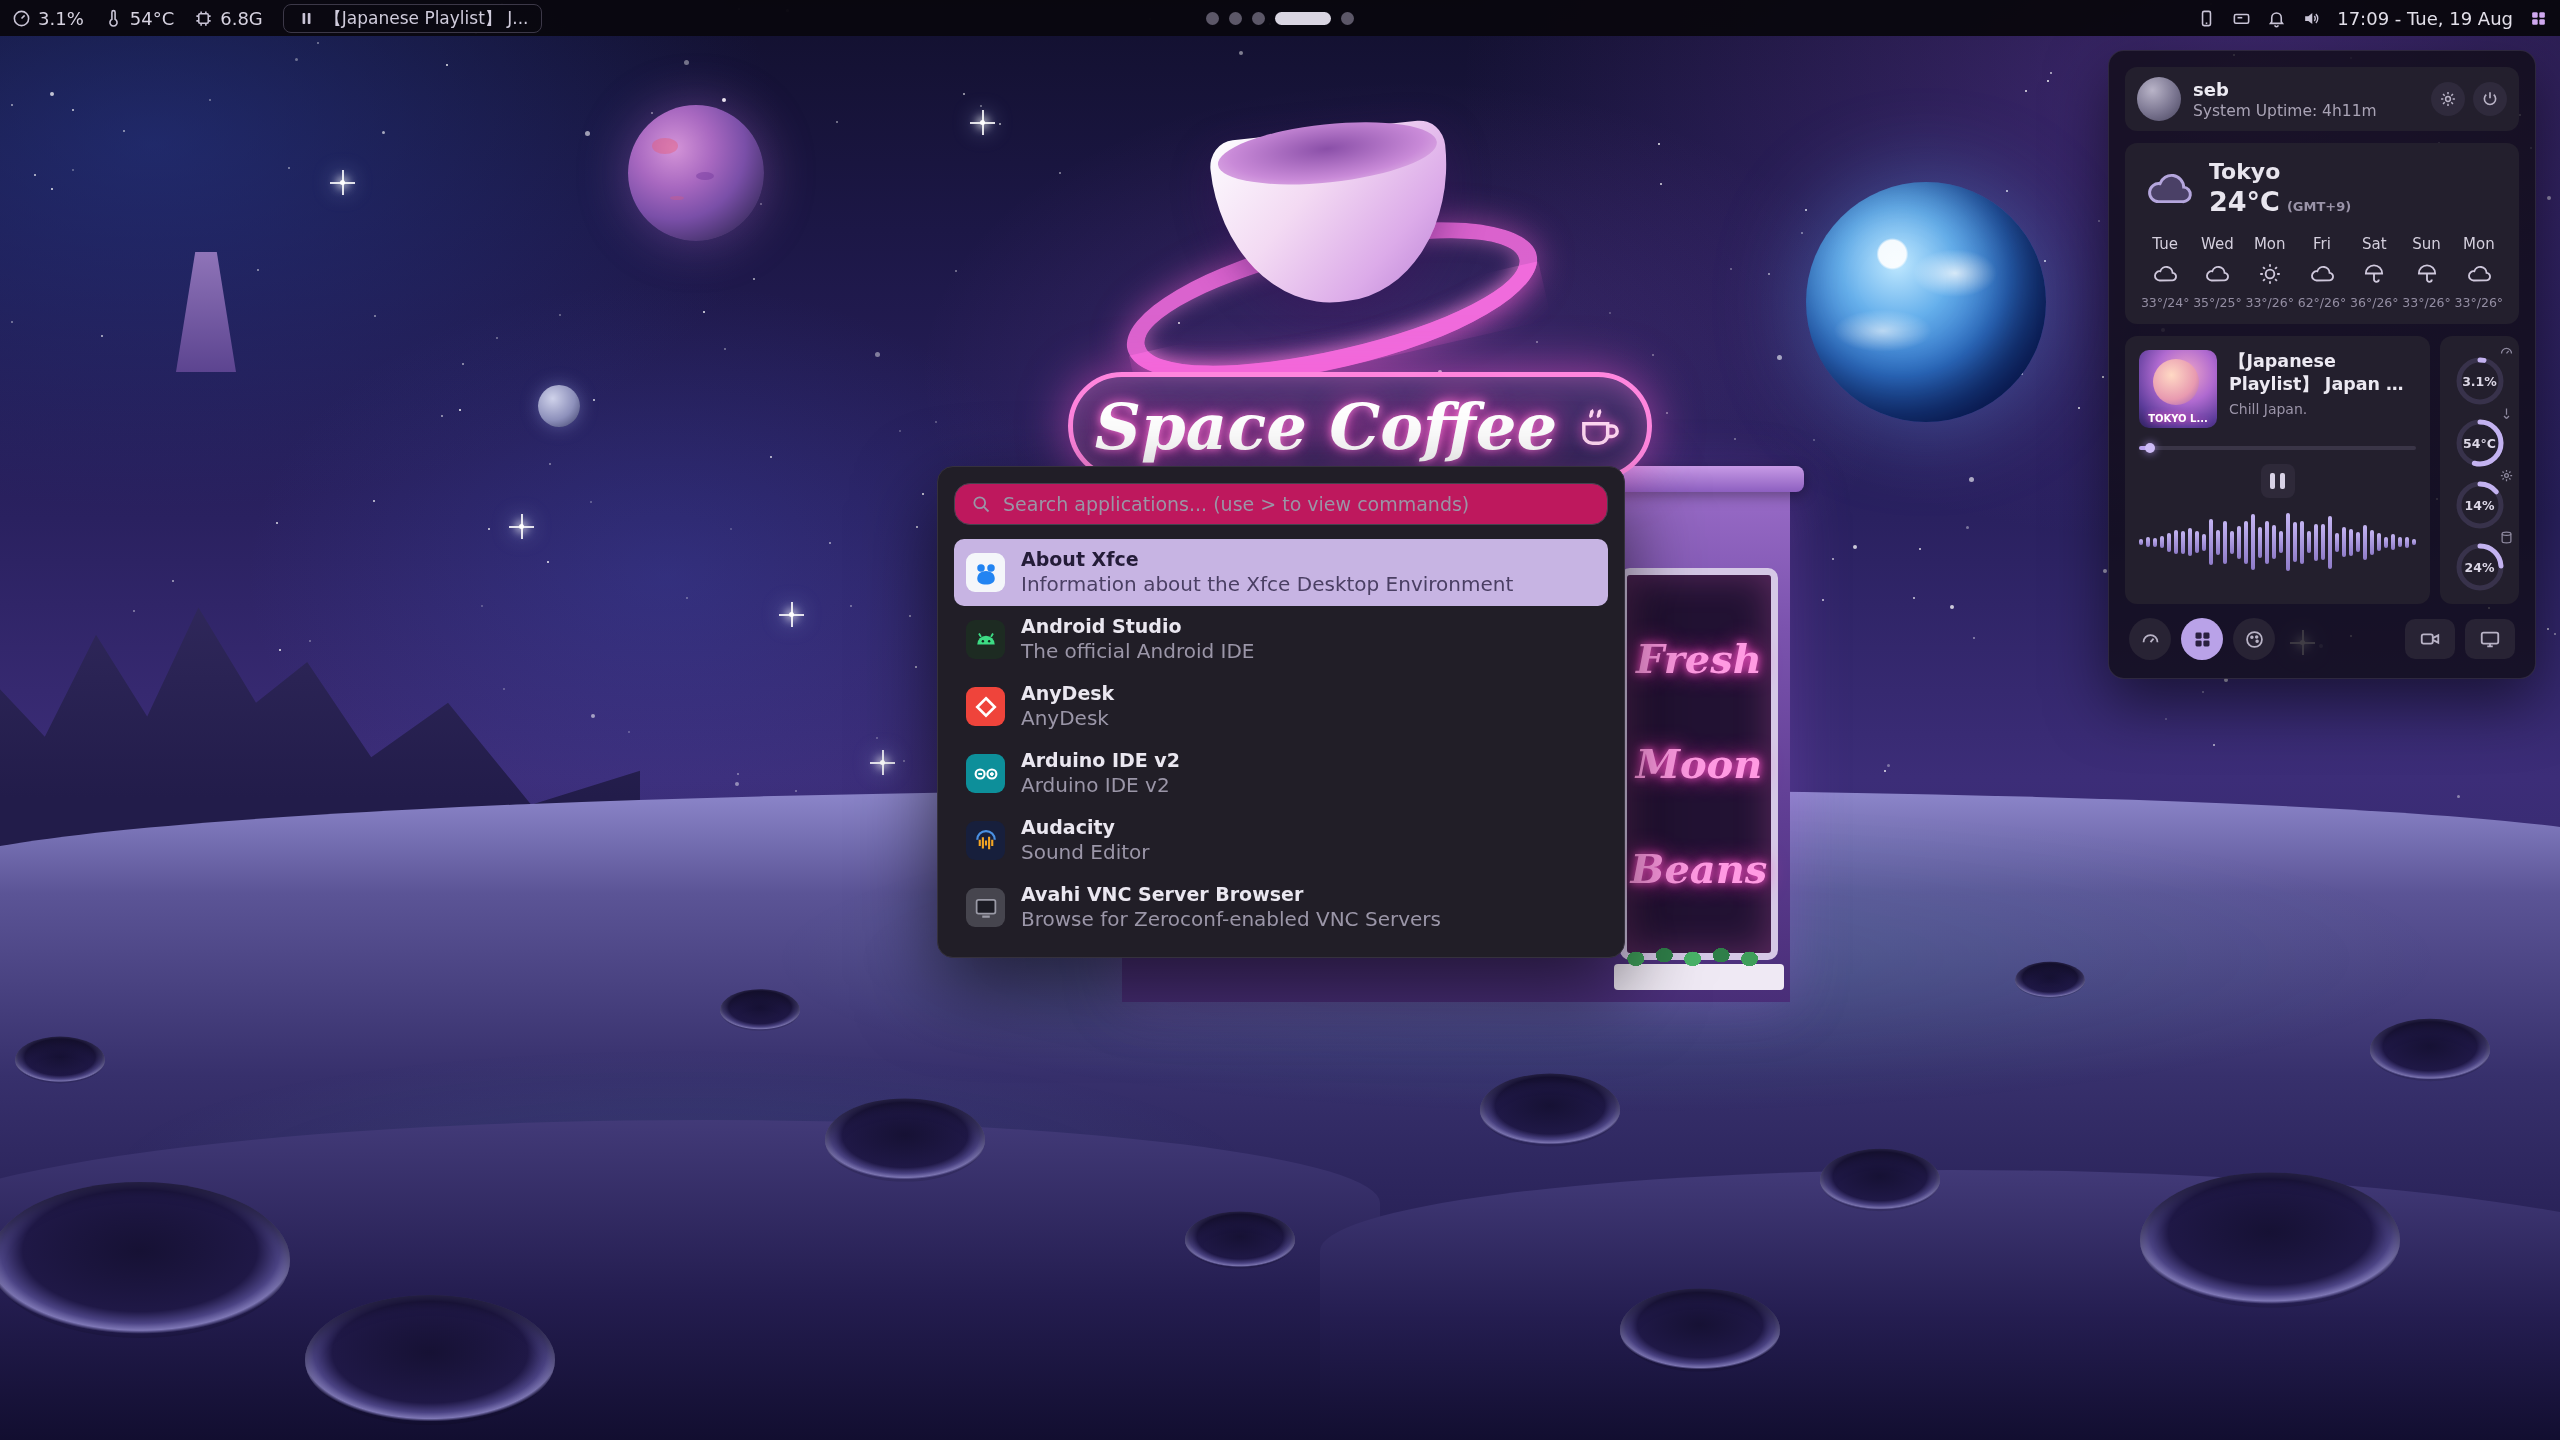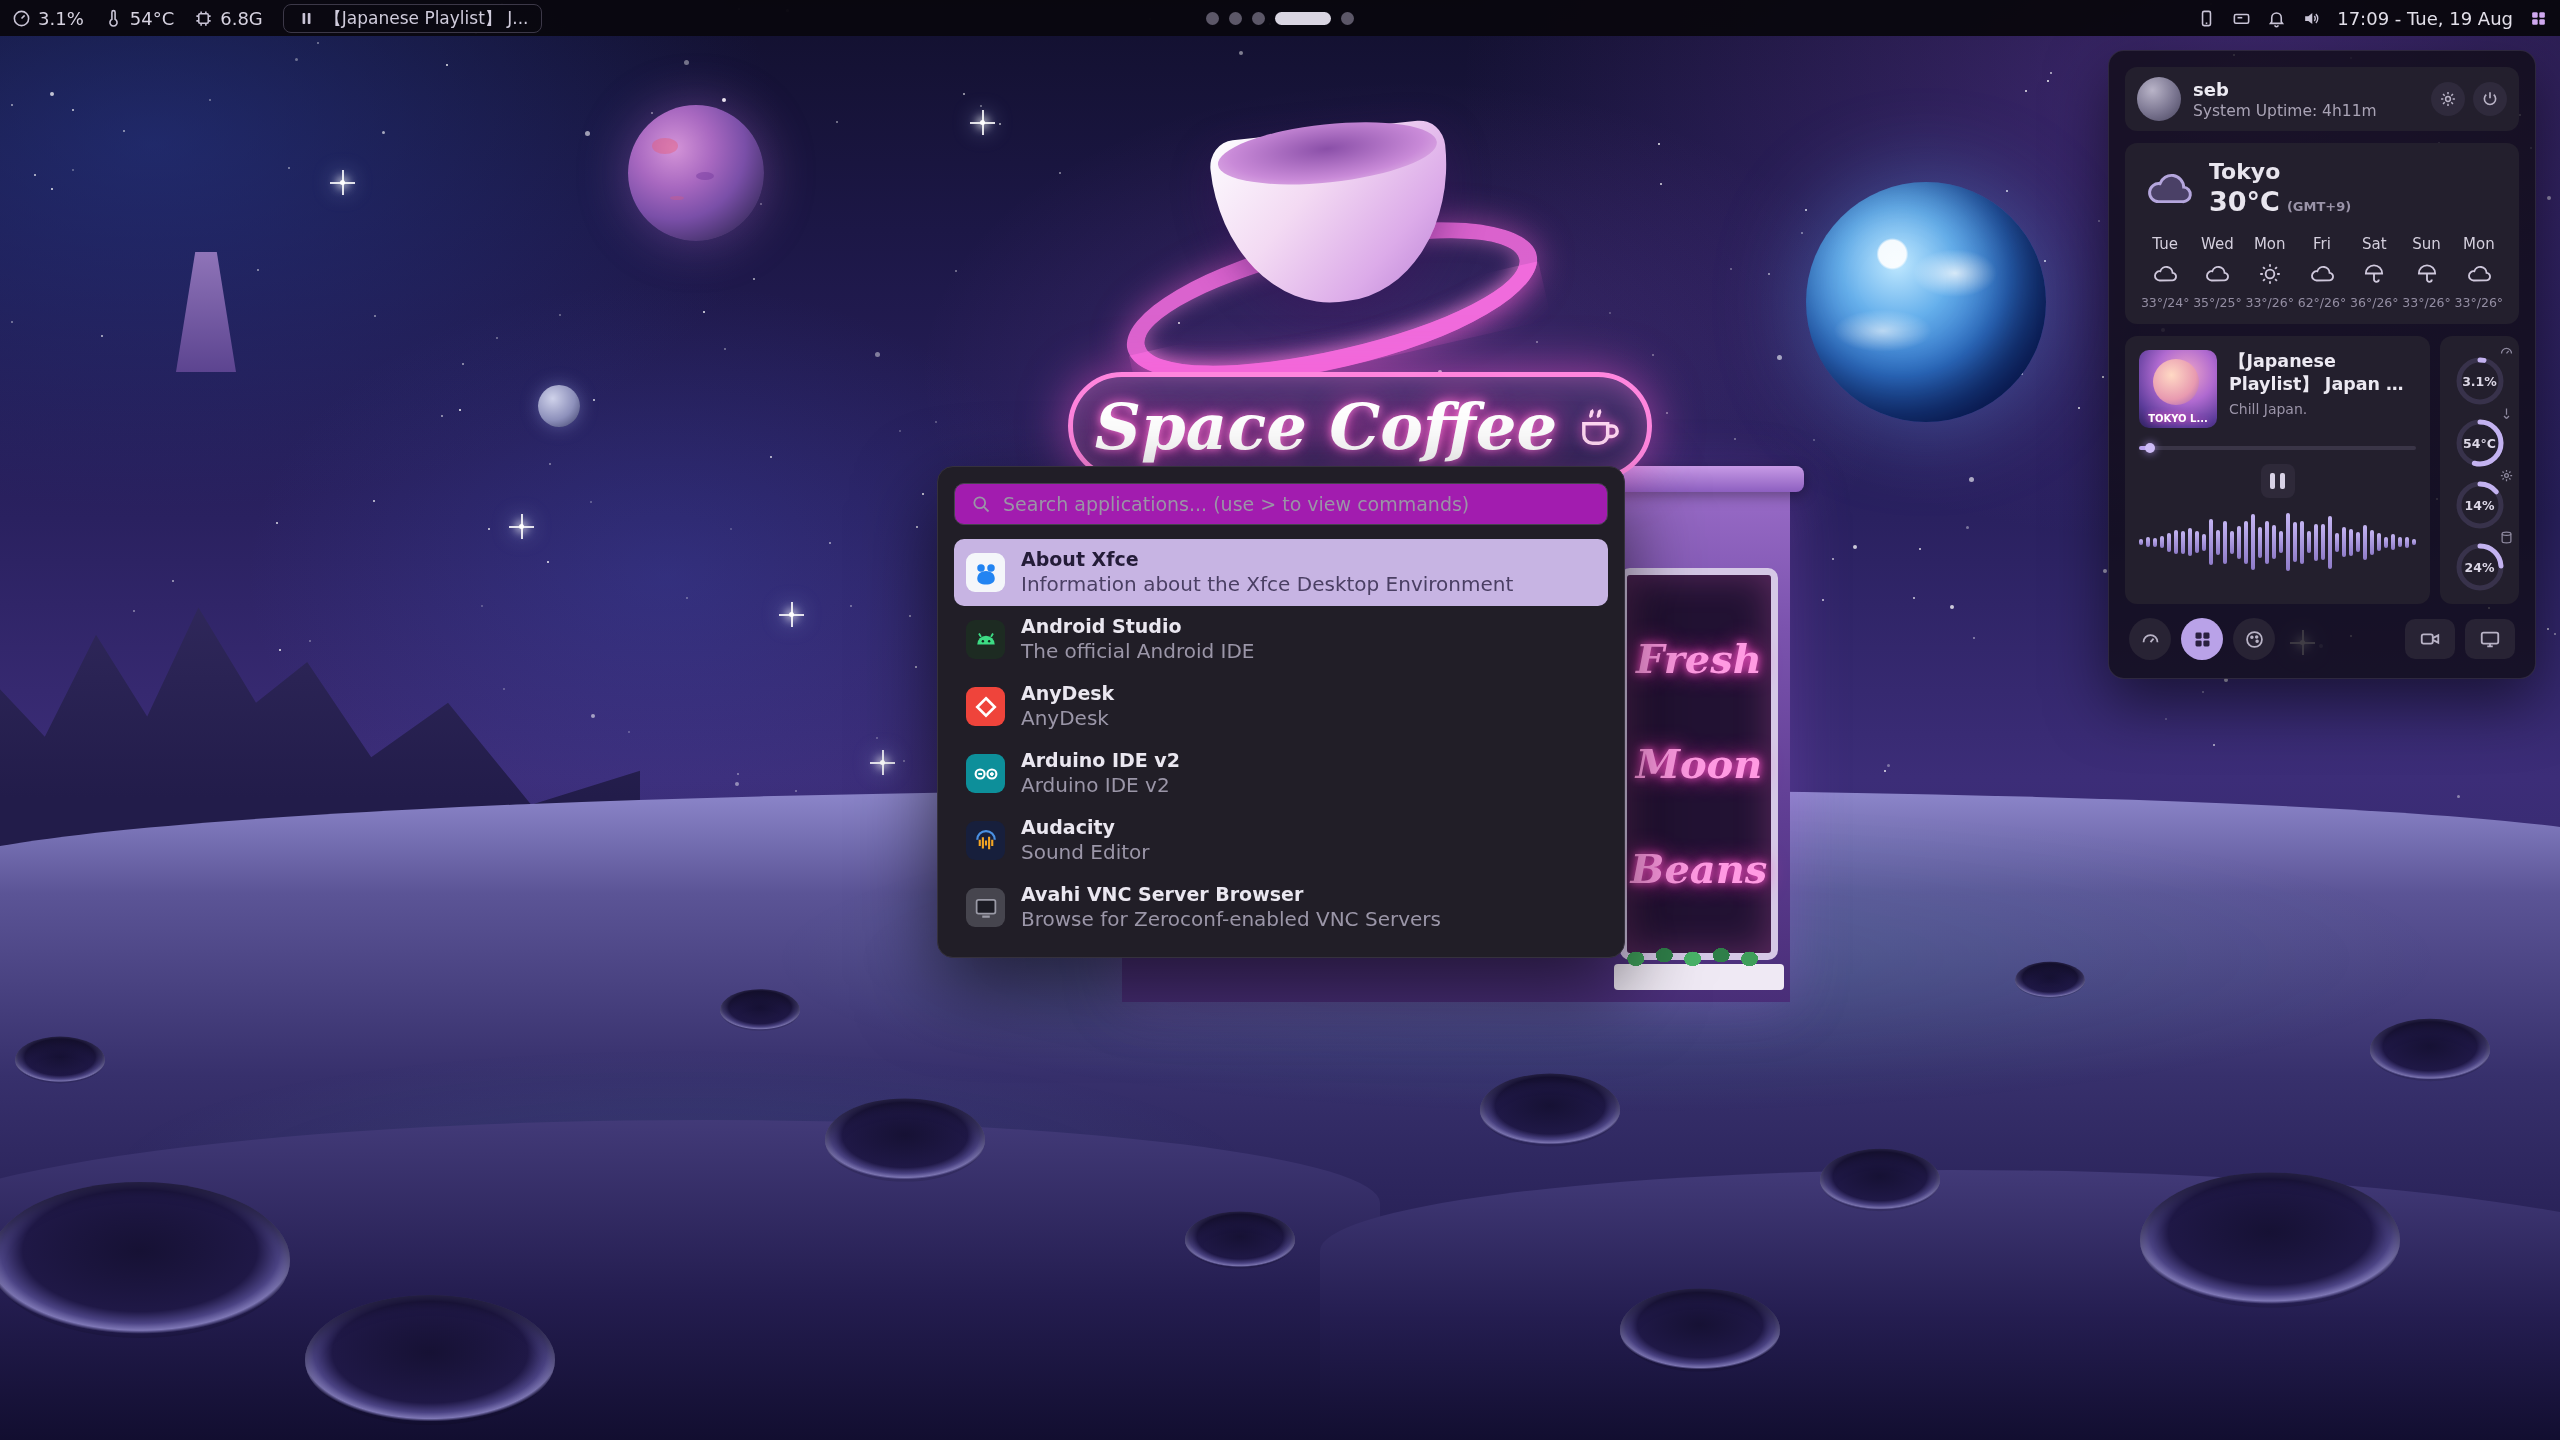--- a/index.html
+++ b/index.html
@@ -111,22 +111,22 @@
     padding:2px 13px; font-size:17px; color:#cfcbdb; }
   #tb-center { position:absolute; left:50%; transform:translateX(-50%); display:flex; align-items:center; gap:10px; }
   .ws-dot { width:13px; height:13px; border-radius:50%; background:#5c5768; }
   .ws-pill { width:56px; height:13px; border-radius:8px; background:#d9d5e2; }
   #tb-clock { font-size:18px; color:#e2dfe9; }
 
   
   #launcher { position:absolute; left:937px; top:466px; width:688px; z-index:10;
     background:#211e27; border:1px solid #35313d; border-radius:16px; padding:16px;
     box-shadow:0 30px 80px rgba(0,0,0,.6); }
-  #search { display:flex; align-items:center; gap:12px; background:#a21caf; border:1px solid #46424f;
-    border-radius:10px; height:42px; padding:0 16px; }
+  #search { display:flex; align-items:center; gap:12px; background:#be185d; border:1px solid #46424f;
+    border-radius:16px; height:42px; padding:0 16px; }
   #search input { flex:1; background:transparent; border:none; outline:none; color:#d8d4e0;
     font-size:19px; font-family:inherit; }
   #search input::placeholder { color:#9a95a6; }
   #launcher-list { margin-top:14px; display:flex; flex-direction:column; }
   .l-item { display:flex; align-items:center; gap:16px; height:67px; border-radius:10px; padding:0 12px; }
   .l-item.selected { background:#c7b4e3; }
   .l-ic { width:39px; height:39px; border-radius:9px; flex:none; display:flex; align-items:center; justify-content:center; }
   .l-ic svg { width:30px; height:30px; }
   .l-name { display:block; font-size:19px; font-weight:bold; color:#eae7f0; line-height:1.25; }
   .l-desc { display:block; font-size:20px; color:#9b96a8; line-height:1.25; }
@@ -687,21 +687,21 @@
   </div>
 
   <div id="weather-card" class="card">
     <div id="weather-head">
       <svg width="52" height="42" viewBox="0 0 24 20" fill="rgba(150,125,210,.35)" stroke="#b5a6dd" stroke-width="1.4">
           <path d="M7 16.5a4.3 4.3 0 1 1 .7-8.55A5.8 5.8 0 0 1 19 9.6a3.4 3.4 0 0 1-.6 6.9z"></path>
         </svg>
       <div>
         <div id="weather-city">Tokyo</div>
         <div id="weather-temp-row">
-          <span id="weather-temp">30°C</span>
+          <span id="weather-temp">24°C</span>
           <span id="weather-tz">(GMT+9)</span>
         </div>
       </div>
     </div>
     <div id="forecast">
         <div class="fc-day">Tue</div>
         <div class="fc-day">Wed</div>
         <div class="fc-day">Mon</div>
         <div class="fc-day">Fri</div>
         <div class="fc-day">Sat</div>

